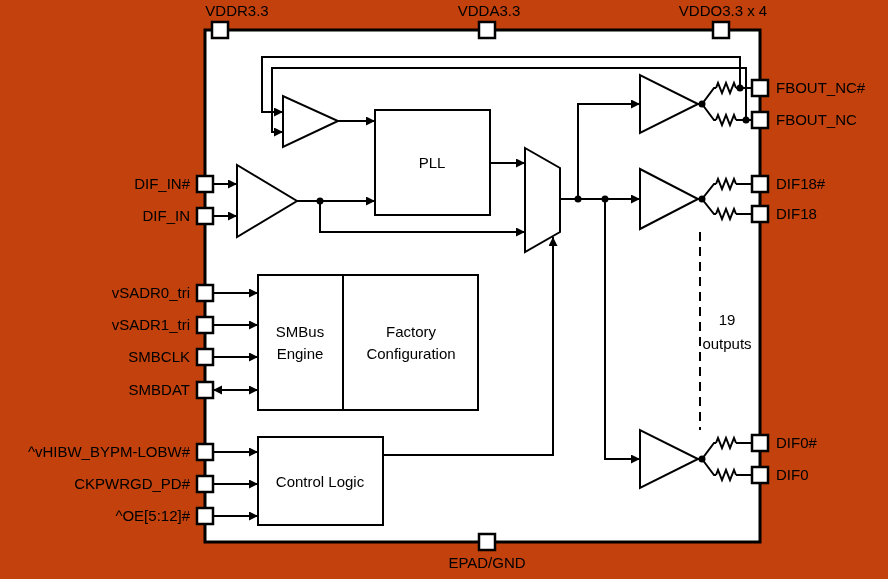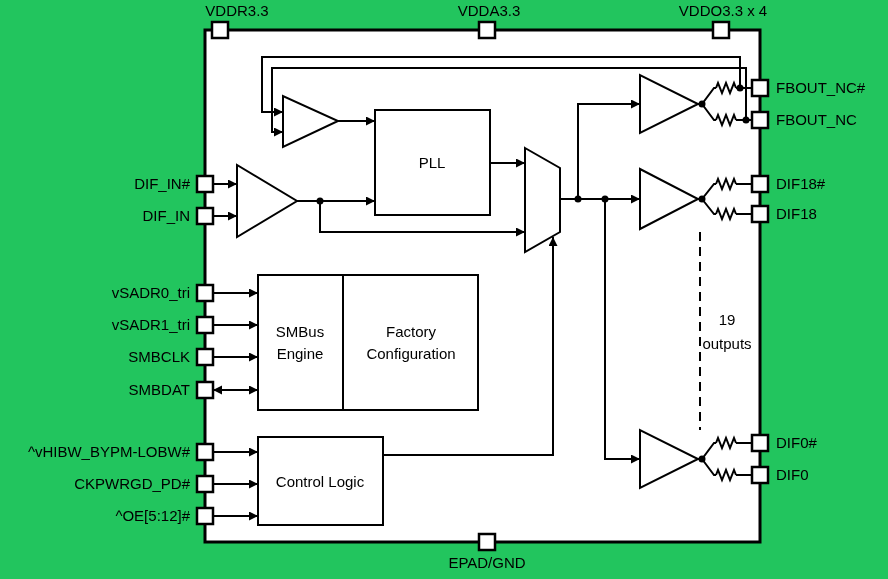--- a/index.html
+++ b/index.html
@@ -1,16 +1,16 @@
 <!DOCTYPE html>
 <html><head>
 <meta charset="utf-8">
 <style>
   html, body { margin: 0; padding: 0; background: #ffffff; }
-  .stage { width: 888px; height: 579px; background: #22c55e; position: relative; }
+  .stage { width: 888px; height: 579px; background: #c2410c; position: relative; }
   svg { display: block; }
   text {
     font-family: "Liberation Sans", "DejaVu Sans", sans-serif;
     font-size: 15px;
     fill: #000000;
   }
   .chip  { fill: #ffffff; stroke: #000000; stroke-width: 3; }
   .blk   { fill: #ffffff; stroke: #000000; stroke-width: 2; }
   .pin   { fill: #ffffff; stroke: #000000; stroke-width: 2.5; }
   .wire  { fill: none; stroke: #000000; stroke-width: 2; }

